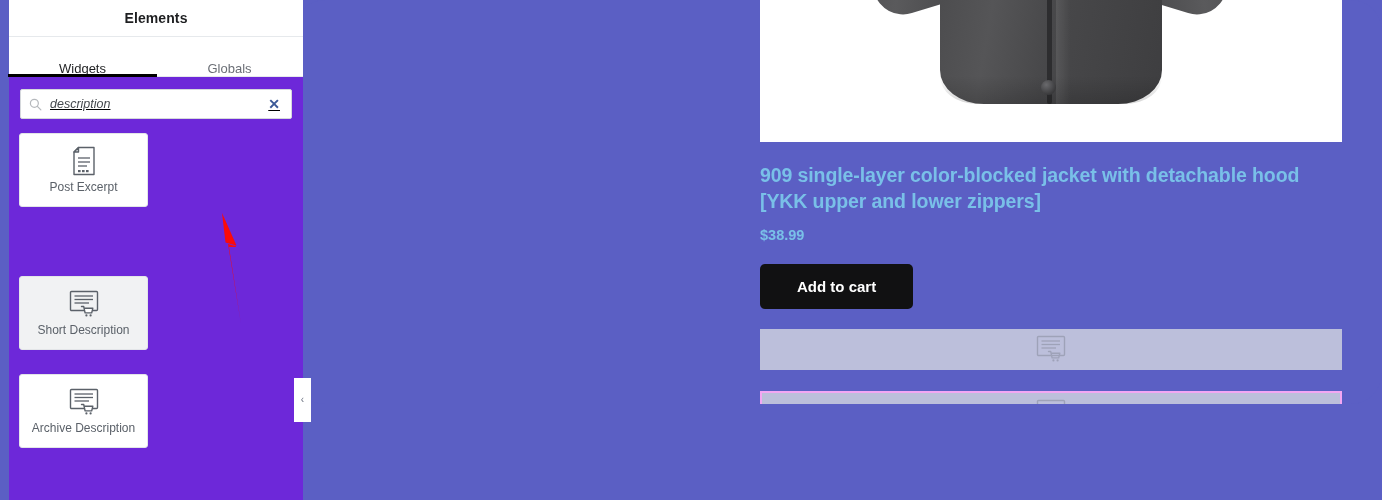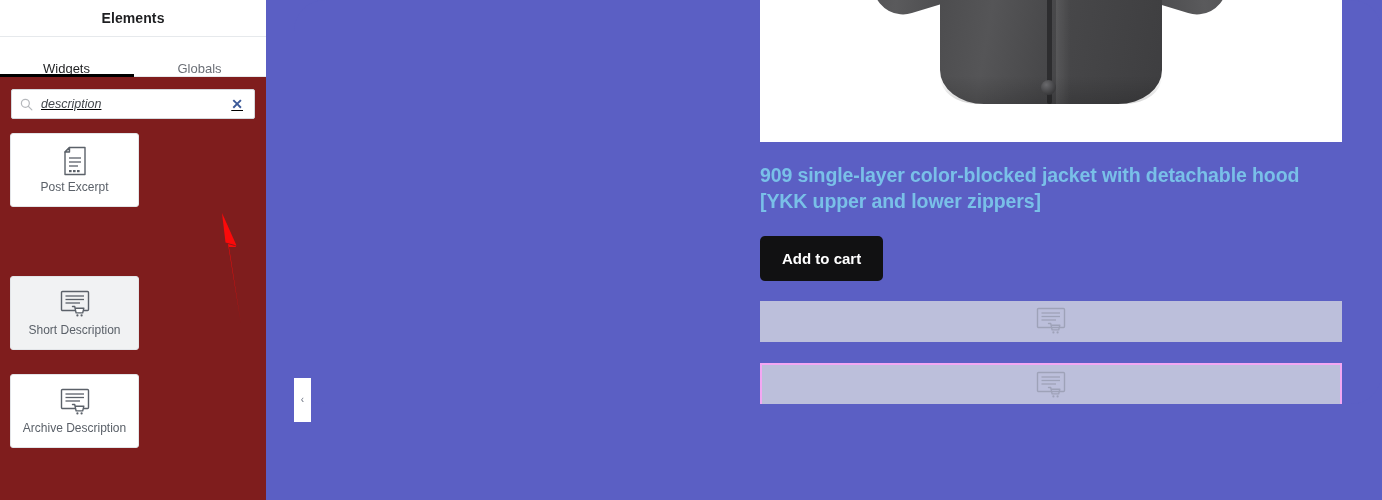--- a/index.html
+++ b/index.html
@@ -11,24 +11,24 @@
     height: 500px;
     overflow: hidden;
     font-family: "Liberation Sans", sans-serif;
     background: #5b5fc4;
     position: relative;
   }
 
   
   #elements-panel {
     position: absolute;
-    left: 0; top: 0;
-    width: 266px;
+    left: 9px; top: 0;
+    width: 294px;
     height: 500px;
-    background: #7f1d1d;
+    background: #6d28d9;
     box-sizing: border-box;
     z-index: 5;
   }
   #panel-header {
     height: 36px;
     display: flex;
     align-items: center;
     justify-content: center;
     border-bottom: 1px solid #e6e9ec;
     background: #ffffff;
@@ -260,21 +260,21 @@
   }
   #add-to-cart {
     margin-top: 21px;
     display: inline-block;
     background: #111112;
     color: #ffffff;
     font-size: 15px;
     font-weight: bold;
     border: none;
     border-radius: 5px;
-    padding: 14px 22px;
+    padding: 14px 37px;
     cursor: pointer;
     font-family: "Liberation Sans", sans-serif;
   }
 
   .placeholder-box {
     margin-top: 20px;
     width: 582px;
     height: 41px;
     background: #bcbfdb;
     box-sizing: border-box;
@@ -393,20 +393,21 @@
       <div class="jk jk-sleeve-r"></div>
       <div class="jk jk-body"></div>
       <div class="jk jk-zip-hl"></div>
       <div class="jk jk-zip"></div>
       <div class="jk jk-hem"></div>
 
       <div class="jk jk-snap"></div>
     </div>
 
     <div id="product-title">909 single-layer color-blocked jacket with detachable hood [YKK upper and lower zippers]</div>
+    <div id="product-price">$38.99</div>
     <button id="add-to-cart">Add to cart</button>
 
     <div class="placeholder-box">
       <svg class="ph-icon" width="32" height="30" viewBox="0 0 32 30">
         <rect x="2.5" y="2.5" width="27" height="19" rx="1" fill="none" stroke="#5b6169" stroke-width="1.4"></rect>
         <line x1="6.5" y1="7" x2="25" y2="7" stroke="#5b6169" stroke-width="1.3"></line>
         <line x1="6.5" y1="10.5" x2="25" y2="10.5" stroke="#5b6169" stroke-width="1.3"></line>
         <line x1="6.5" y1="14" x2="21" y2="14" stroke="#5b6169" stroke-width="1.3"></line>
         <path d="M13.5 17.5 h2.2 l1.4 6.4 h6.6 l1.1 -4.6 h-8.4" fill="none" stroke="#5b6169" stroke-width="1.4" stroke-linejoin="round" stroke-linecap="round"></path>
         <circle cx="18.4" cy="26.4" r="1.1" fill="#5b6169"></circle>

